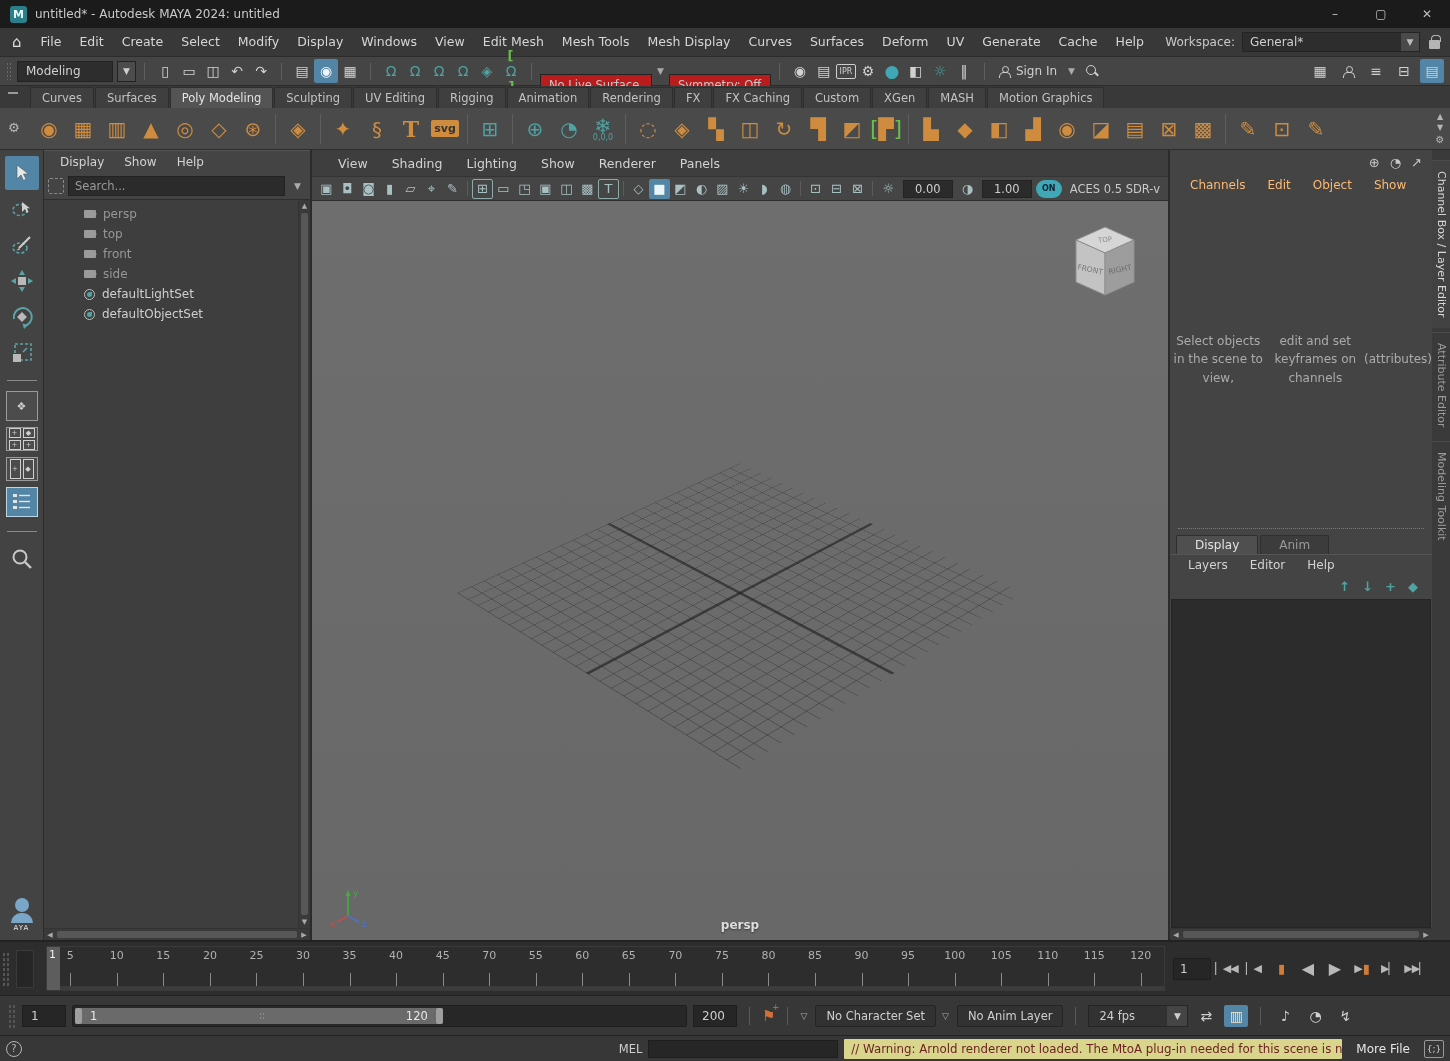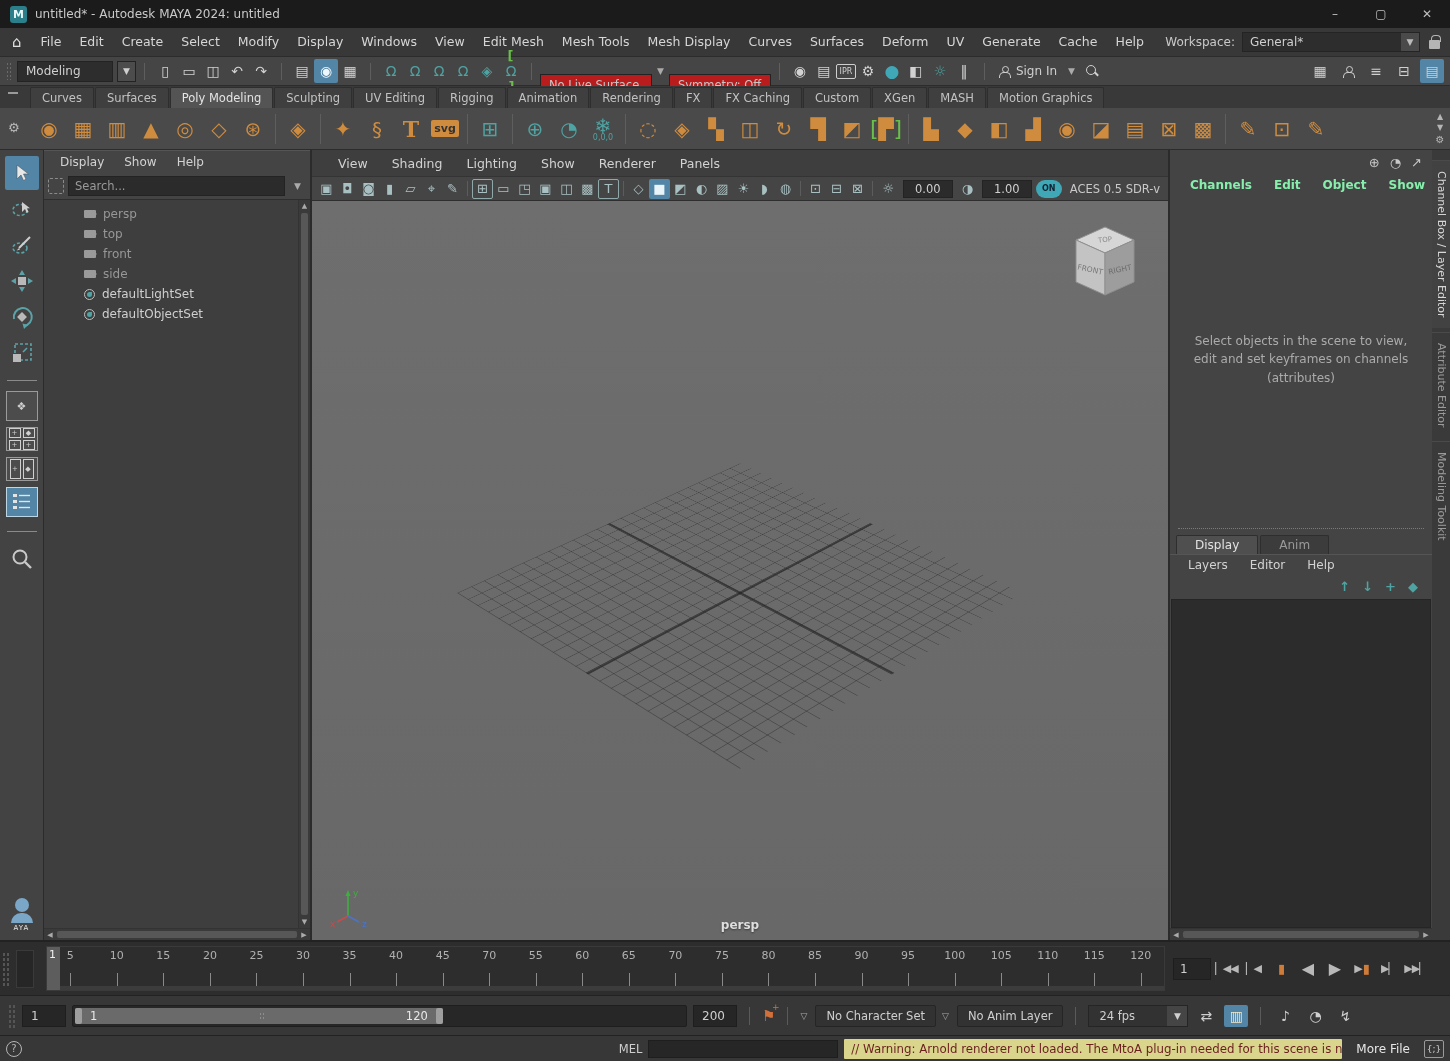--- a/index.html
+++ b/index.html
@@ -181,22 +181,22 @@
   .vcube { position:absolute; top:22px; right:26px; }
   .persp-label { position:absolute; bottom:8px; left:50%; transform:translateX(-50%); color:#dedede;
     font-size:12px; font-weight:bold; text-shadow:0 1px 2px rgba(0,0,0,.45); }
   .axis-gizmo { position:absolute; left:16px; bottom:10px; }
 
   
   .rightpanel { width:262px; background:#444; display:flex; flex-direction:column; }
   .cb-iconrow { height:24px; display:flex; align-items:center; justify-content:flex-end; gap:10px; padding-right:10px; }
   .cb-icon { font-size:13px; color:#c8c8c8; }
   .cb-menus { height:22px; display:flex; align-items:center; padding-left:10px; gap:2px; }
-  .cb-menu { padding:0 10px; color:#86efac;font-weight:bold; }
-  .cb-message { flex:1; display:flex; flex-direction:column; align-items:center; justify-content:center;
+  .cb-menu { padding:0 10px; color:#fdba74; }
+  .cb-message { flex:1; display:flex; align-items:center; justify-content:center;
     color:#ababab; font-size:12px; line-height:1.55; text-align:center; }
   .dotted-div { border-top:1px dotted #7a7a7a; margin:4px 8px; }
   .le-tabs { height:21px; display:flex; align-items:flex-end; padding-left:6px; background:#444; }
   .le-tab { padding:2px 18px; background:#3c3c3c; border:1px solid #2e2e2e; border-bottom:none;
     color:#9a9a9a; border-radius:2px 2px 0 0; margin-right:2px; }
   .le-tab.active { background:#4f4f4f; color:#e2e2e2; }
   .le-menus { height:21px; display:flex; align-items:center; padding-left:8px; gap:2px; border-top:1px solid #555; }
   .le-menu { padding:0 10px; color:#d2d2d2; }
   .le-icons { height:24px; display:flex; align-items:center; justify-content:flex-end; gap:12px;
     padding-right:14px; }

